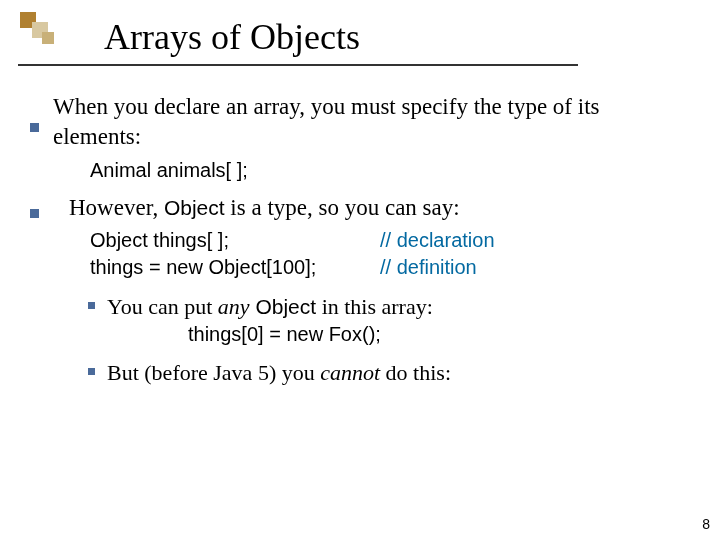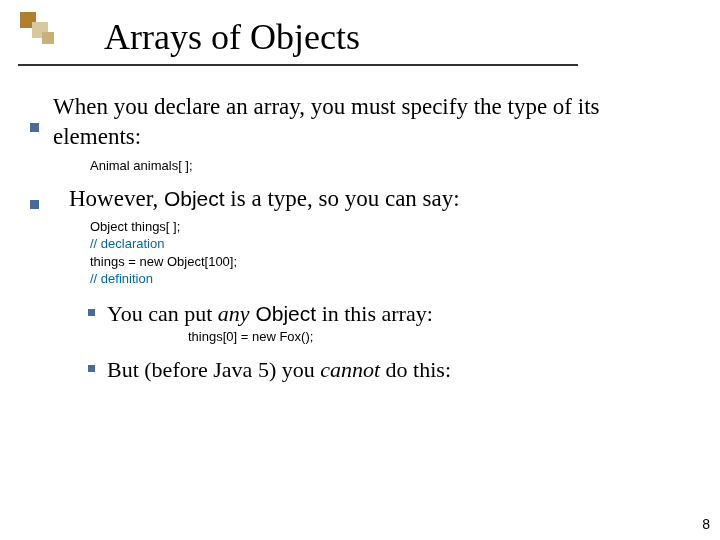--- a/index.html
+++ b/index.html
@@ -53,31 +53,31 @@
   }
   .bullet-row { display:flex; align-items:center; margin-bottom:4px; }
   .sqb {
     width: 9px; height: 9px; background:#4a6a9a;
     flex: 0 0 9px; margin-top: 10px; margin-right: 14px;
   }
   .sqb.small { width:7px; height:7px; flex:0 0 7px; margin-top:10px; margin-right:12px; }
   .l1-text { flex:1; }
   .code {
     font-family: Verdana, Geneva, sans-serif;
-    font-size: 13px;
+    font-size: 20px;
   }
   .code-indent1 { margin-left: 60px; }
   .code-indent2 { margin-left: 100px; }
   .comment { color: #0369a1; }
   .sub-list { margin-left: 58px; }
   .sub-row { display:flex; align-items:flex-start; margin-top:12px; }
   .sub-text { flex:1; font-size:22px; }
   .mono-inline { font-family: Verdana, Geneva, sans-serif; font-size: 21px; }
   .em { font-style: italic; }
-  .code-line { display:flex;flex-direction:column; }
+  .code-line { display:flex; }
   .code-left { width: 290px; }
   .pagenum {
     position:absolute;
     right: 10px;
     bottom: 8px;
     font-size: 14px;
     font-family: Arial, sans-serif;
   }
 </style>
 </head>

